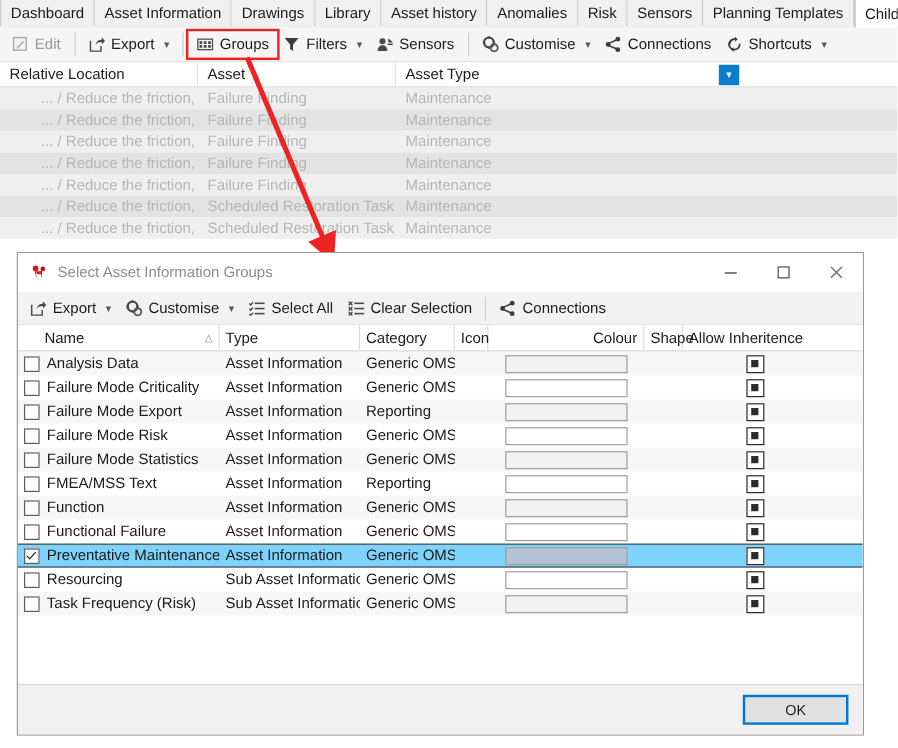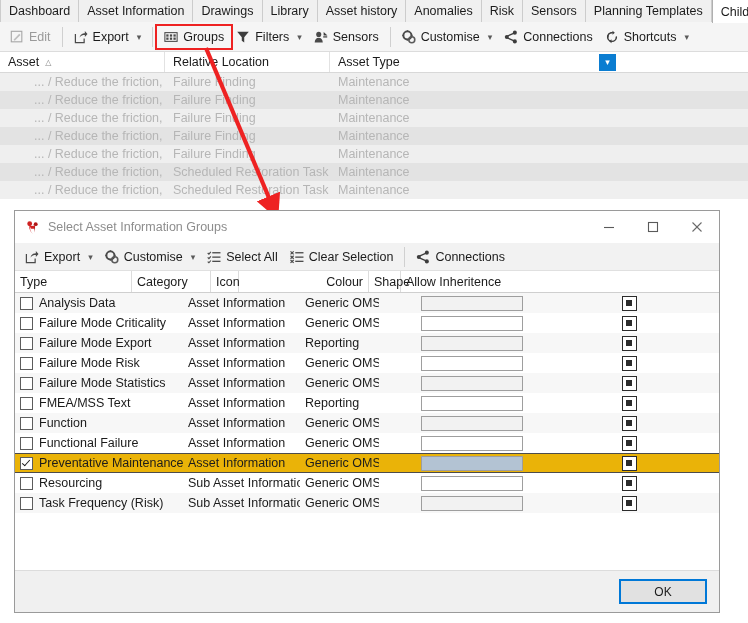--- a/index.html
+++ b/index.html
@@ -148,21 +148,21 @@
   }
   .g-head .gh.right{justify-content:flex-end;}
   .g-head .gh.noborder{border-right:none;}
   .g-row{
     display:flex;height:20px;align-items:stretch;font-size:12.5px;
     box-sizing:border-box;
     border-top:1px solid transparent;border-bottom:1px solid transparent;
   }
   .g-row.odd{background:#f7f7f7;}
   .g-row.sel{
-    background:#eab308;
+    background:#7dd3fc;
     border-top:1px solid #4c4c4c;
     border-bottom:1px solid #4c4c4c;
   }
   .g-row .gc{
     display:flex;align-items:center;padding:0 5px;box-sizing:border-box;
     white-space:nowrap;overflow:hidden;
   }
   .g-row .gc.center{justify-content:center;}
   .cbx{
     width:11px;height:11px;border:1px solid #5c5c5c;background:#ffffff;
@@ -315,25 +315,25 @@
       <span>Shortcuts</span>
       <span class="caret">▾</span>
     </div>
   </div>
 
 <div class="highlight-box" id="groups-highlight" style="left: 155.219px; top: 23.5px; width: 78px; height: 26px;"></div>
 
 <div class="bggrid">
   <div class="bg-head" id="bg-head">
       <div class="c" style="width: 165px;">
+        <span>Relative Location</span>
+      </div>
+      <div class="c" style="width: 165px;">
         <span>Asset</span>
         <span class="sortmark">△</span>
-      </div>
-      <div class="c" style="width: 165px;">
-        <span>Relative Location</span>
       </div>
       <div class="c last" style="width: 292px;">
         <span>Asset Type</span>
         <div class="bluebtn" style="margin-left: auto; margin-right: 6px;">▾</div>
       </div>
     </div>
   <div id="bg-rows">
       <div class="bg-row plain">
         <div class="c ind" style="width: 165px;">... / Reduce the friction, ...</div>
         <div class="c " style="width: 165px;">Failure Finding</div>
@@ -468,20 +468,24 @@
             <circle cx="3.2" cy="8" r="2.3" fill="#3d3d3d"></circle>
             <line x1="3.8" y1="7" x2="11.6" y2="3.6" stroke="#3d3d3d" stroke-width="1.5"></line>
             <line x1="3.8" y1="9" x2="11.6" y2="12.4" stroke="#3d3d3d" stroke-width="1.5"></line>
           </svg></span>
         <span>Connections</span>
       </div>
     </div>
 
   <div class="dlg-body">
     <div class="g-head" id="g-head">
+        <div class="gh" style="width: 168px; flex: 0 0 168px; padding-left: 22px;">
+          <span>Name</span>
+          <span class="sortmark" style="margin-left: auto;">△</span>
+        </div>
         <div class="gh" style="width: 117px; flex: 0 0 117px;">
           <span>Type</span>
         </div>
         <div class="gh" style="width: 79px; flex: 0 0 79px;">
           <span>Category</span>
         </div>
         <div class="gh" style="width: 28px; flex: 0 0 28px;">
           <span>Icon</span>
         </div>
         <div class="gh right" style="width: 130px; flex: 0 0 130px;">

